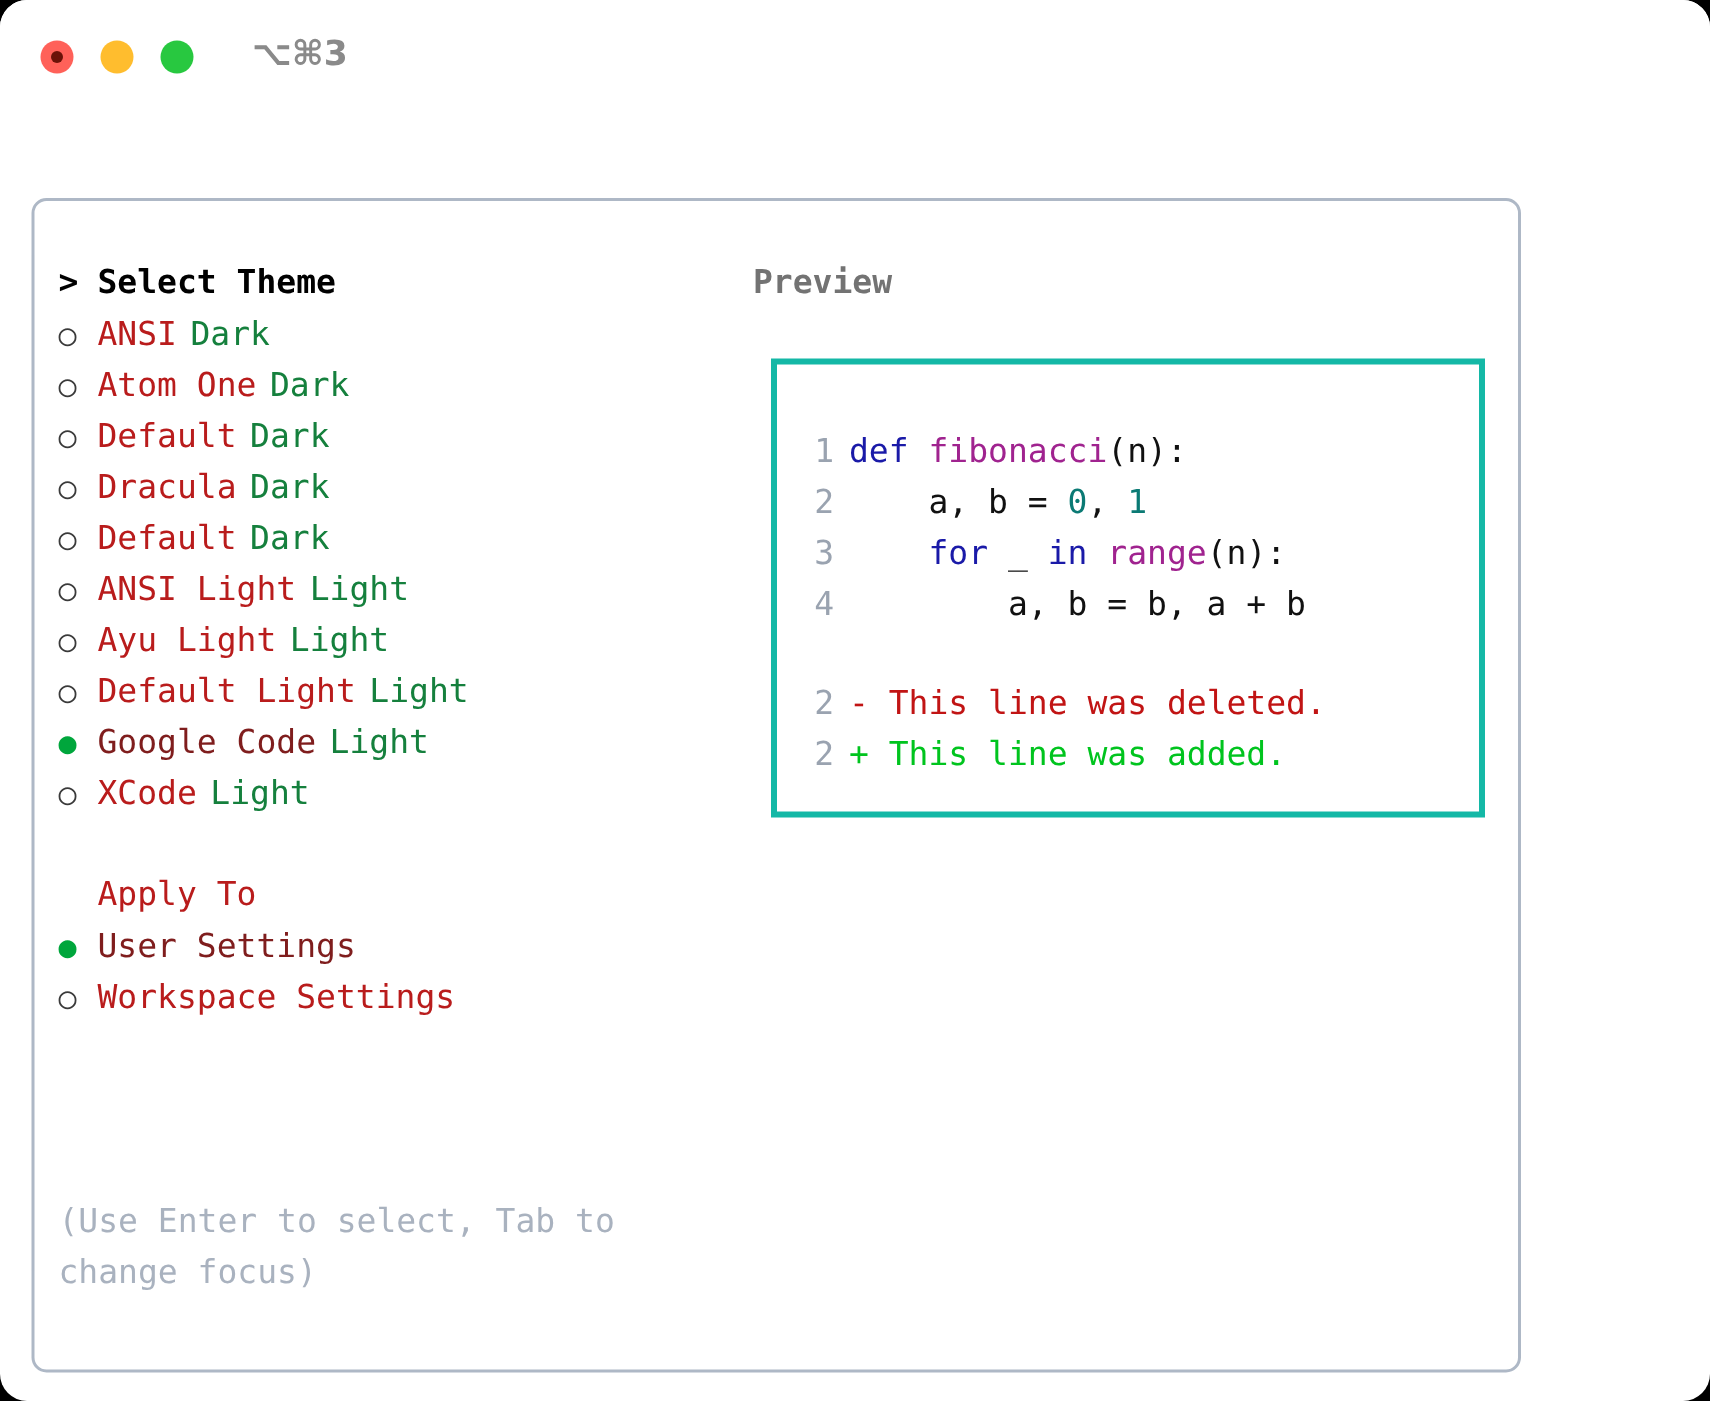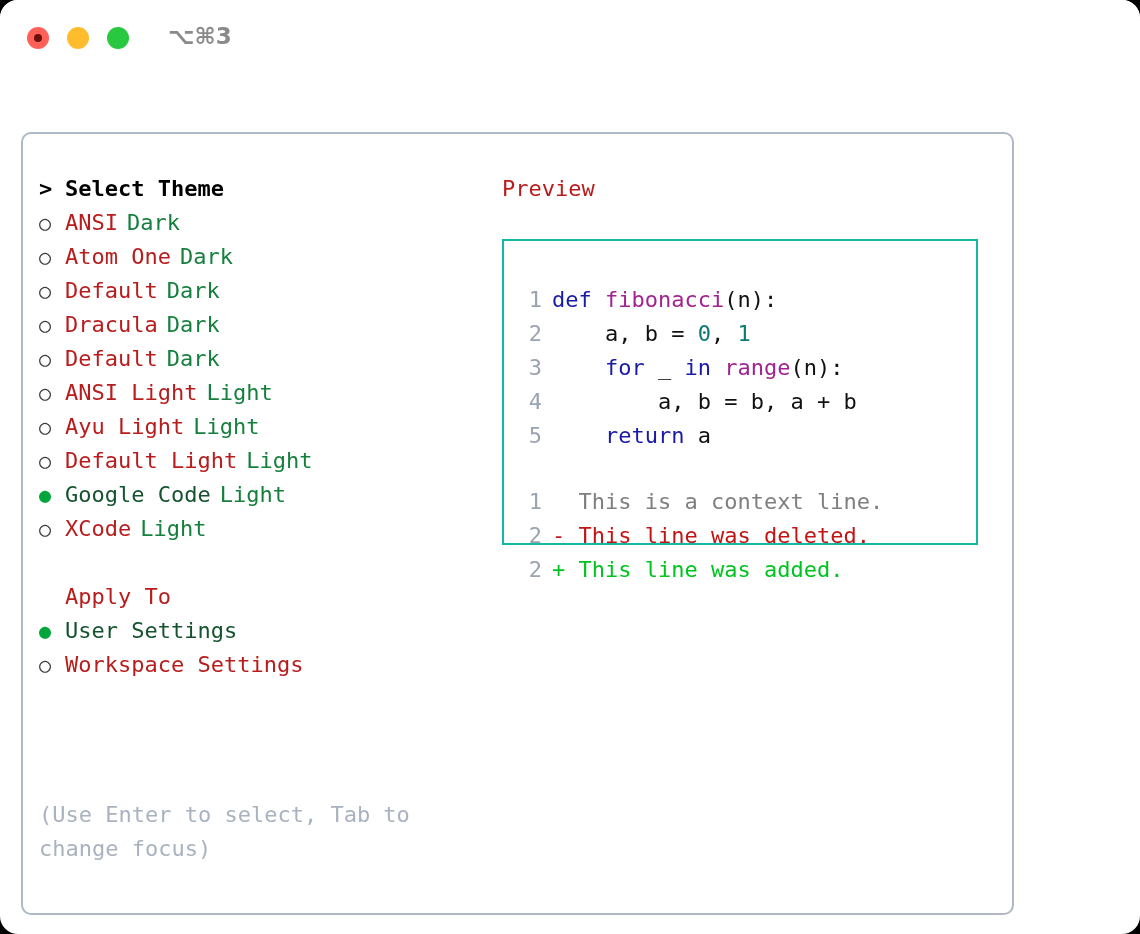--- a/index.html
+++ b/index.html
@@ -86,21 +86,21 @@
     font-size: 22px;
     font-weight: bold;
     color: #000000;
   }
   .hdr-label {
     font-weight: bold;
     color: #000000;
     font-size: 22px;
   }
   .name { color: #b91c1c; }
-  .name.sel { color: #14532d; }
+  .name.sel { color: #7f1d1d; }
   .tag {
     color: #15803d;
     margin-left: 9px;
   }
   .spacer { height: 34px; }
   #hint {
     position: absolute;
     left: 16px; top: 664px;
     width: 410px;
     font-size: 22px;
@@ -108,29 +108,29 @@
     color: #a9b2bf;
   }
   
   #right-col {
     position: absolute;
     left: 479px; top: 38px;
     width: 490px;
   }
   #preview-title {
     font-size: 22px;
-    font-weight: normal;
-    color: #b91c1c;
+    font-weight: bold;
+    color: #737373;
     line-height: 34px;
   }
   #preview-box {
     position: absolute;
-    left: 0px; top: 67px;
+    left: 12px; top: 67px;
     width: 476px; height: 306px;
-    border: 2px solid #14b8a6;
+    border: 4px solid #14b8a6;
     background: #ffffff;
   }
   #code-area {
     position: absolute;
     left: 12px; top: 42px;
     width: 452px;
   }
   .cline {
     height: 34px;
     line-height: 34px;
@@ -203,25 +203,23 @@
     <div id="right-col">
       <div id="preview-title">Preview</div>
 
       <div id="preview-box">
         <div id="code-area">
           <div id="code-lines">
               <div class="cline"><span class="ln">1</span><span class="kw">def </span><span class="fn">fibonacci</span><span class="plain">(n):</span></div>
               <div class="cline"><span class="ln">2</span><span class="plain">    a, b = </span><span class="num">0</span><span class="plain">, </span><span class="num">1</span></div>
               <div class="cline"><span class="ln">3</span><span class="plain">    </span><span class="kw">for</span><span class="plain"> _ </span><span class="kw">in</span><span class="plain"> </span><span class="fn">range</span><span class="plain">(n):</span></div>
               <div class="cline"><span class="ln">4</span><span class="plain">        a, b = b, a + b</span></div>
-              <div class="cline"><span class="ln">5</span><span class="plain">    </span><span class="kw">return</span><span class="plain"> a</span></div>
             </div>
           <div class="gap"></div>
           <div id="diff-lines">
-              <div class="cline"><span class="ln">1</span><span class="ctx">  </span><span class="ctx">This is a context line.</span></div>
               <div class="cline"><span class="ln">2</span><span class="del">- </span><span class="del">This line was deleted.</span></div>
               <div class="cline"><span class="ln">2</span><span class="add">+ </span><span class="add">This line was added.</span></div>
             </div>
         </div>
       </div>
     </div>
 
   </div>
 </div>
 

